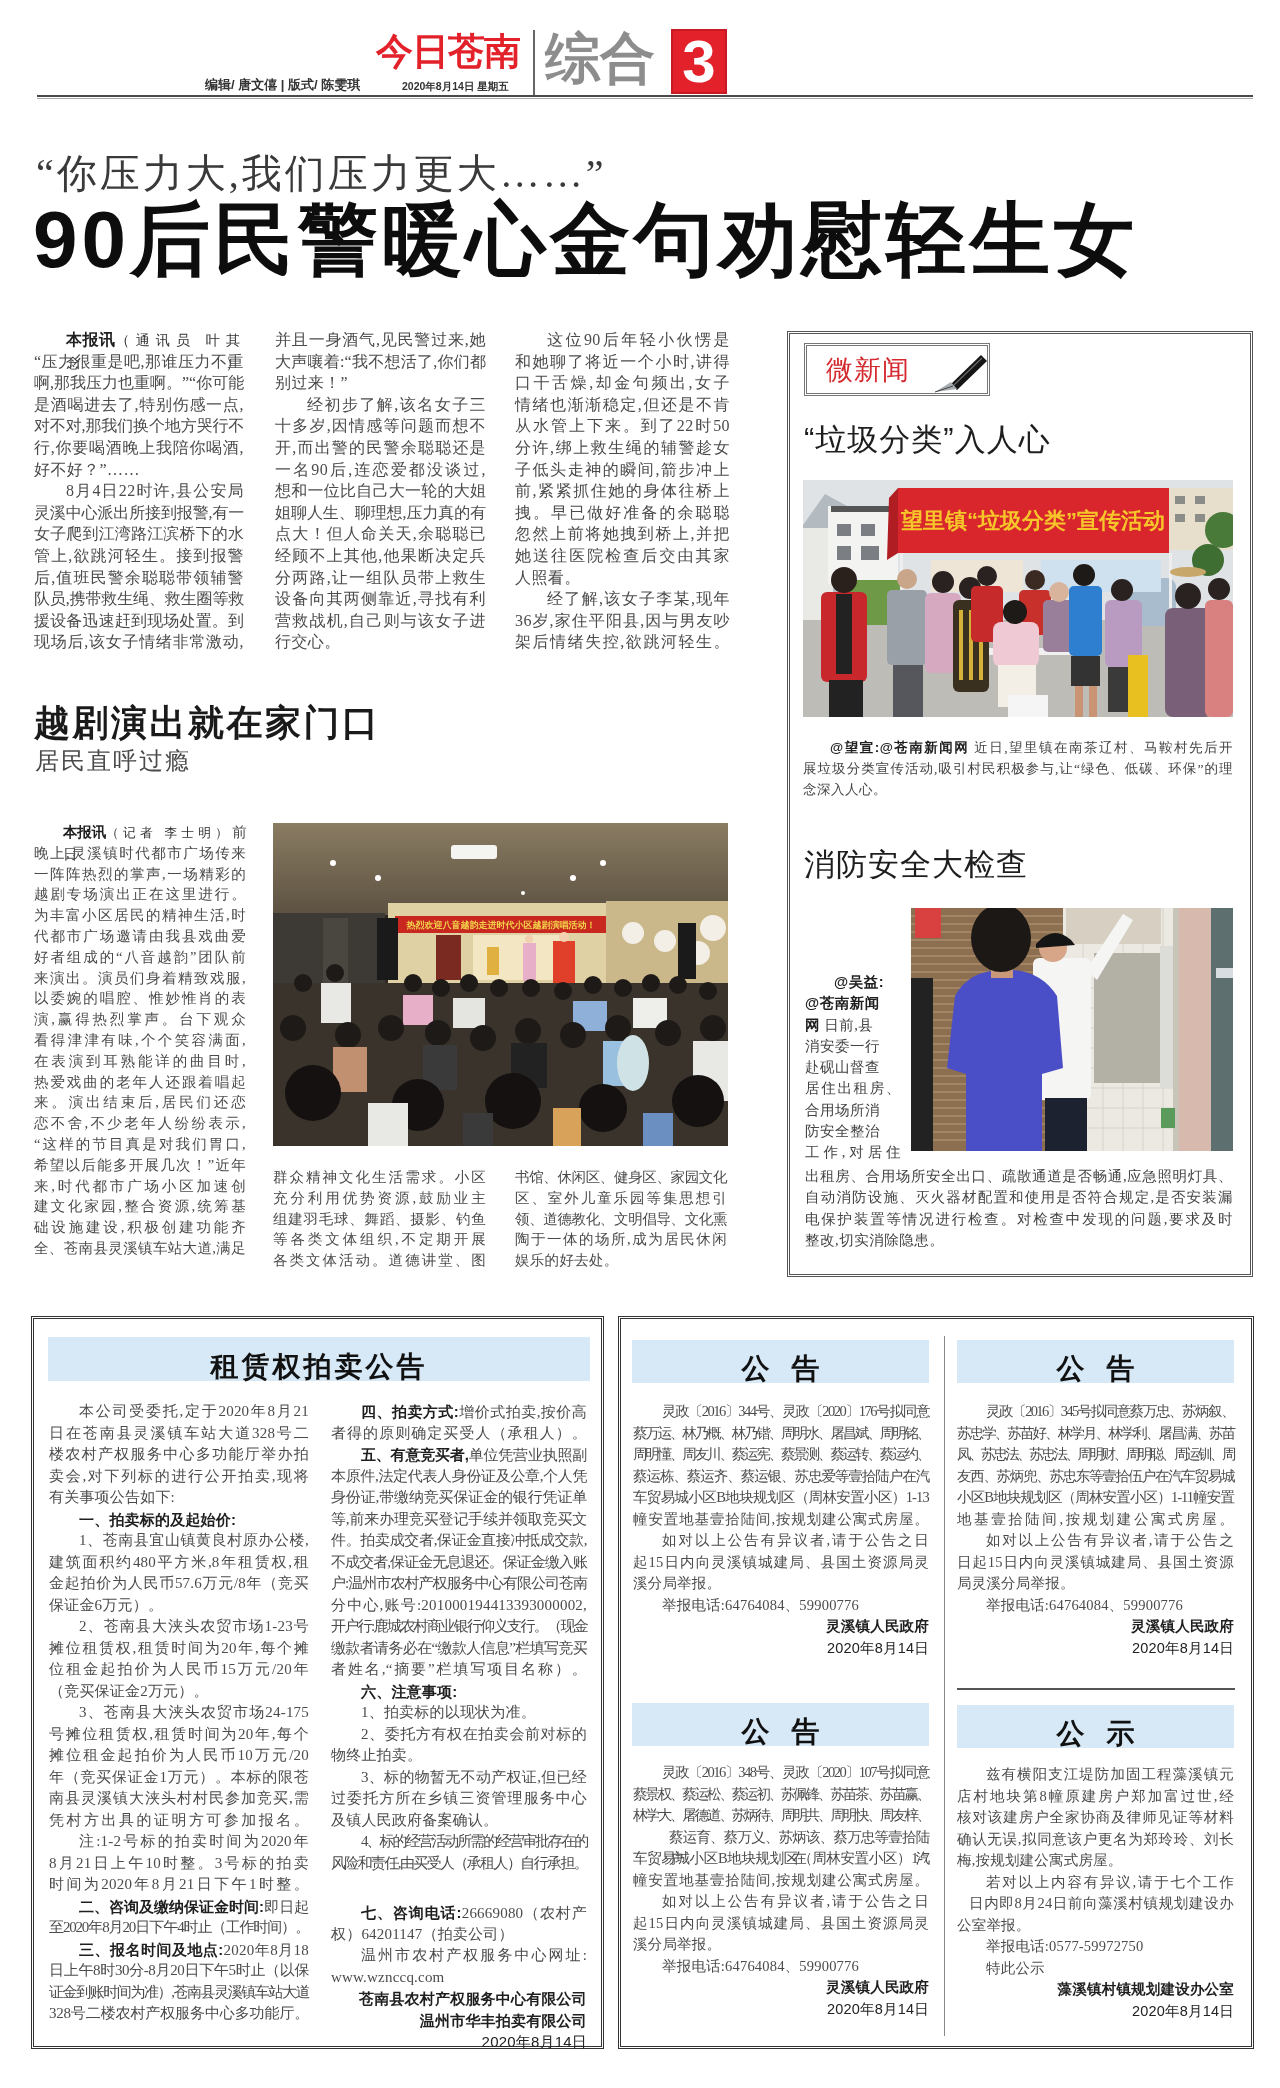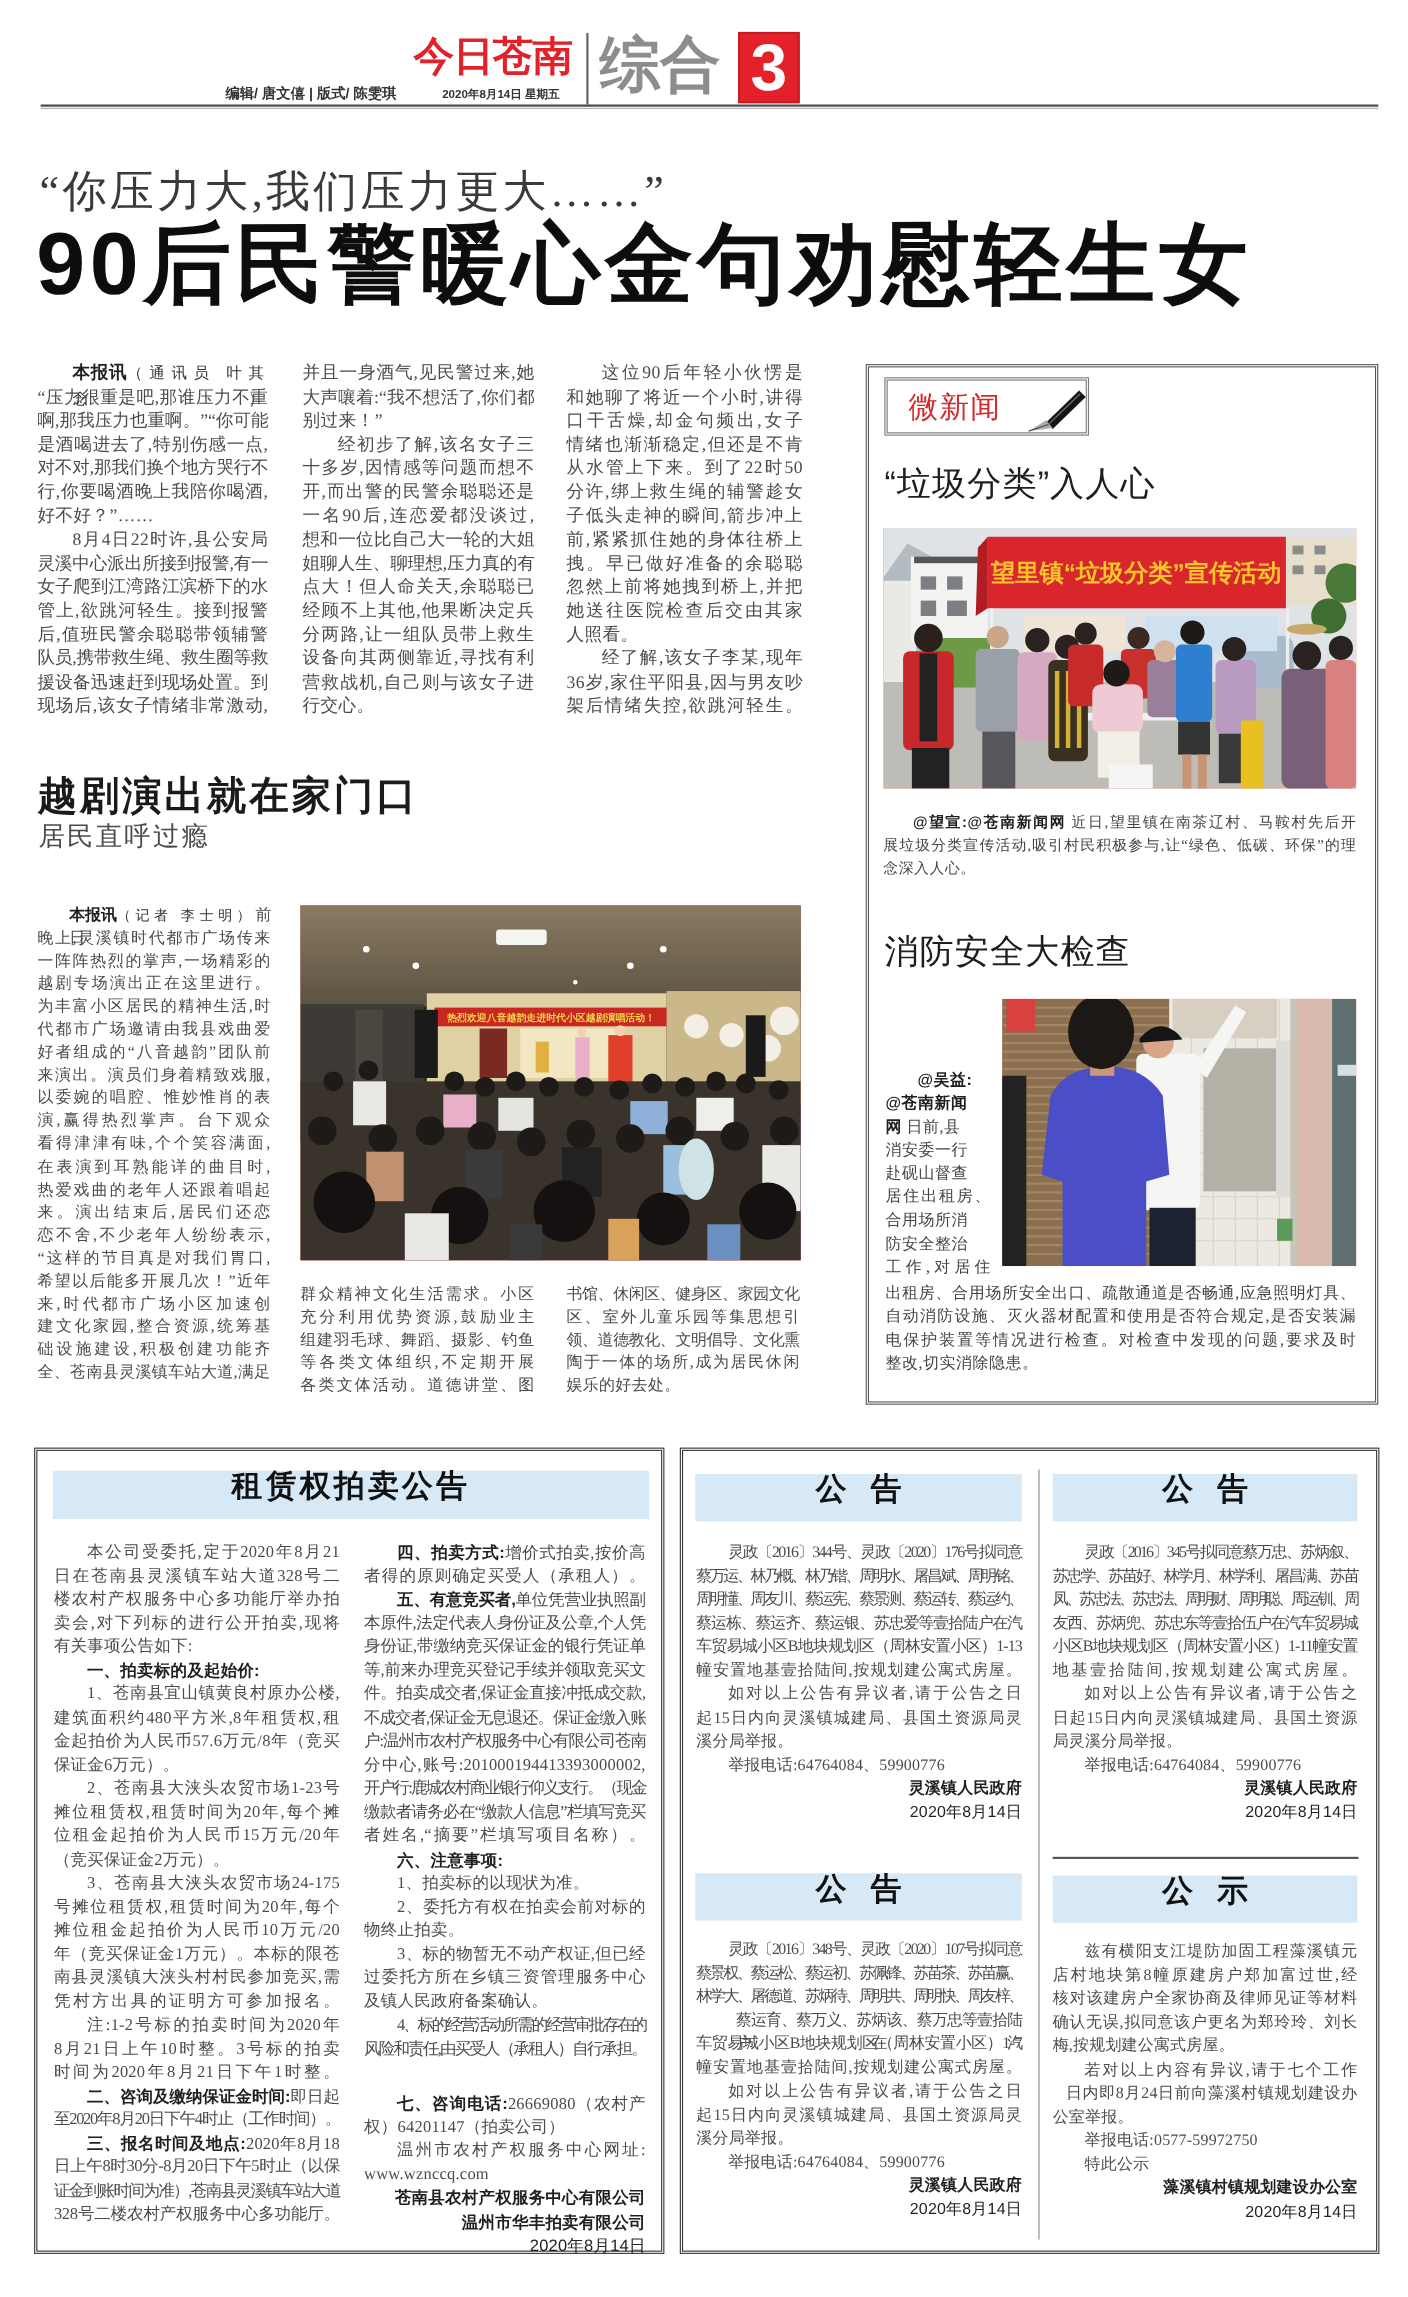--- a/index.html
+++ b/index.html
@@ -41,26 +41,26 @@
 .t-cap2{font-size:14.5px;letter-spacing:.5px;--lh:21.3px;color:#444}
 .t-not{font-size:15px;letter-spacing:.2px;--lh:21.5px}
 .t-not2{font-size:14.5px;letter-spacing:.2px;--lh:21.5px}
 
 
 .side-box{left:787px;top:331px;width:466px;height:946px;border:3px double #555}
 .mn-label{left:804px;top:343px;width:186px;height:53px;border:3px double #777;background:#fff}
 .mn-label-text{left:826px;top:355px;font-size:27px;line-height:30px;color:var(--micro-red);letter-spacing:1px;white-space:nowrap}
 .mn-pen{left:932px;top:349px;width:56px;height:44px}
 .mn-h{font-size:31px;line-height:34px;color:#1e1e1e;letter-spacing:1px;white-space:nowrap}
-.photo{position:absolute;overflow:hidden;background:#fca5a5}
+.photo{position:absolute;overflow:hidden;background:#84cc16}
 .photo svg{display:block;width:100%;height:100%}
 
 
 .box{border:3px double #333}
-.bar{background:var(--notice-bar);display:flex;align-items:flex-start;justify-content:center}
+.bar{background:var(--notice-bar);display:flex;align-items:flex-end;justify-content:center}
 .bar-title{font-size:28px;font-weight:900;color:#111;letter-spacing:3px;line-height:1}
 .bar-title.wide{letter-spacing:22px;margin-right:-22px}
 .vdiv{background:#888}
 .hdiv{background:#555}
 </style>
 </head>
 <body>
 
 <div id="page">
 

